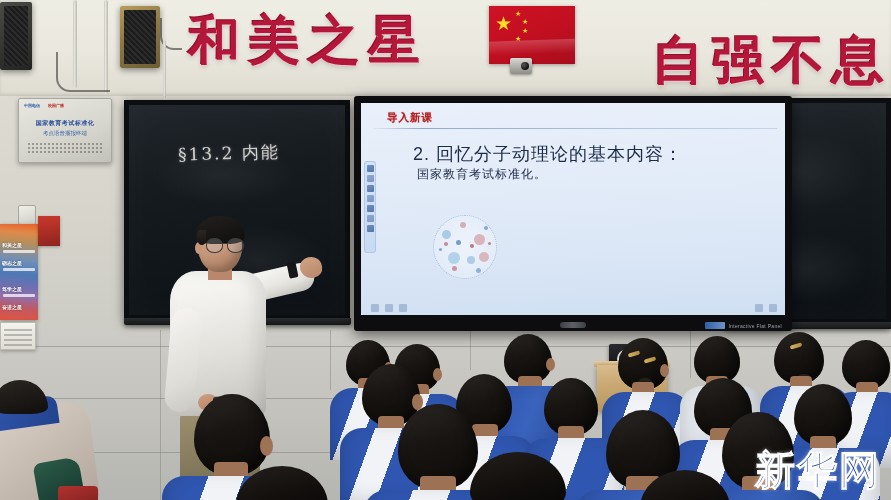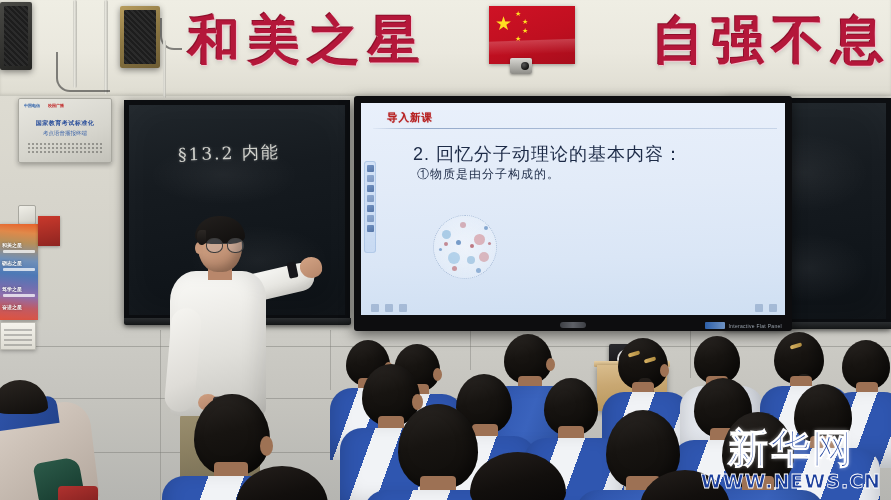--- a/index.html
+++ b/index.html
@@ -64,21 +64,21 @@
     letter-spacing: 8px;
     color: #b4173a;
     text-shadow:
       1px 1px 0 #f3c9d2,
       -1px -1px 0 #8d0f2b,
        0 2px 5px rgba(0,0,0,.18);
     white-space: nowrap;
     line-height: 64px;
   }
   .slogan-left  { left: 188px; }
-  .slogan-right { left: 652px; }
+  .slogan-right { left: 652px; margin-top: 20px; }
 
   
   .flag {
     position: absolute;
     left: 489px; top: 6px;
     width: 86px; height: 58px;
     background: linear-gradient(160deg,#cf1225 0%, #c00f20 55%, #a80d1c 100%);
     box-shadow: 0 1px 4px rgba(0,0,0,.35);
     overflow: hidden;
   }
@@ -794,21 +794,21 @@
 
   <div class="chalk chalk-title">§13.2  内能</div>
 
   <div class="smartboard">
     <div class="sb-screen">
 
       <div class="slide-header">导入新课</div>
       <div class="slide-rule"></div>
 
       <div class="slide-line1">2. 回忆分子动理论的基本内容：</div>
-      <div class="slide-line2">①物质是由分子构成的。</div>
+      <div class="slide-line2">国家教育考试标准化。</div>
 
       <div class="molecule">
         <i style="left:8px;top:14px;width:9px;height:9px;background:rgba(120,175,215,.55);"></i>
         <i style="left:26px;top:6px;width:6px;height:6px;background:rgba(190,110,120,.5);"></i>
         <i style="left:40px;top:18px;width:11px;height:11px;background:rgba(205,120,125,.5);"></i>
         <i style="left:14px;top:36px;width:12px;height:12px;background:rgba(125,180,220,.5);"></i>
         <i style="left:33px;top:40px;width:8px;height:8px;background:rgba(115,170,210,.5);"></i>
         <i style="left:45px;top:36px;width:10px;height:10px;background:rgba(200,115,120,.45);"></i>
         <i style="left:22px;top:24px;width:5px;height:5px;background:rgba(70,120,180,.7);"></i>
         <i style="left:36px;top:28px;width:4px;height:4px;background:rgba(170,70,80,.7);"></i>
@@ -990,16 +990,15 @@
   <div class="fg-left">
     <div class="fg-body"></div>
     <div class="fg-collar"></div>
     <div class="fg-head"></div>
     <div class="fg-bag"></div>
     <div class="fg-chair"></div>
   </div>
 
   <div class="watermark">
     <div class="wm-cn">新华网</div>
-    <div class="wm-url">WWW.NEWS.CN</div>
   </div>
 
 </div>
 
 </body></html>

